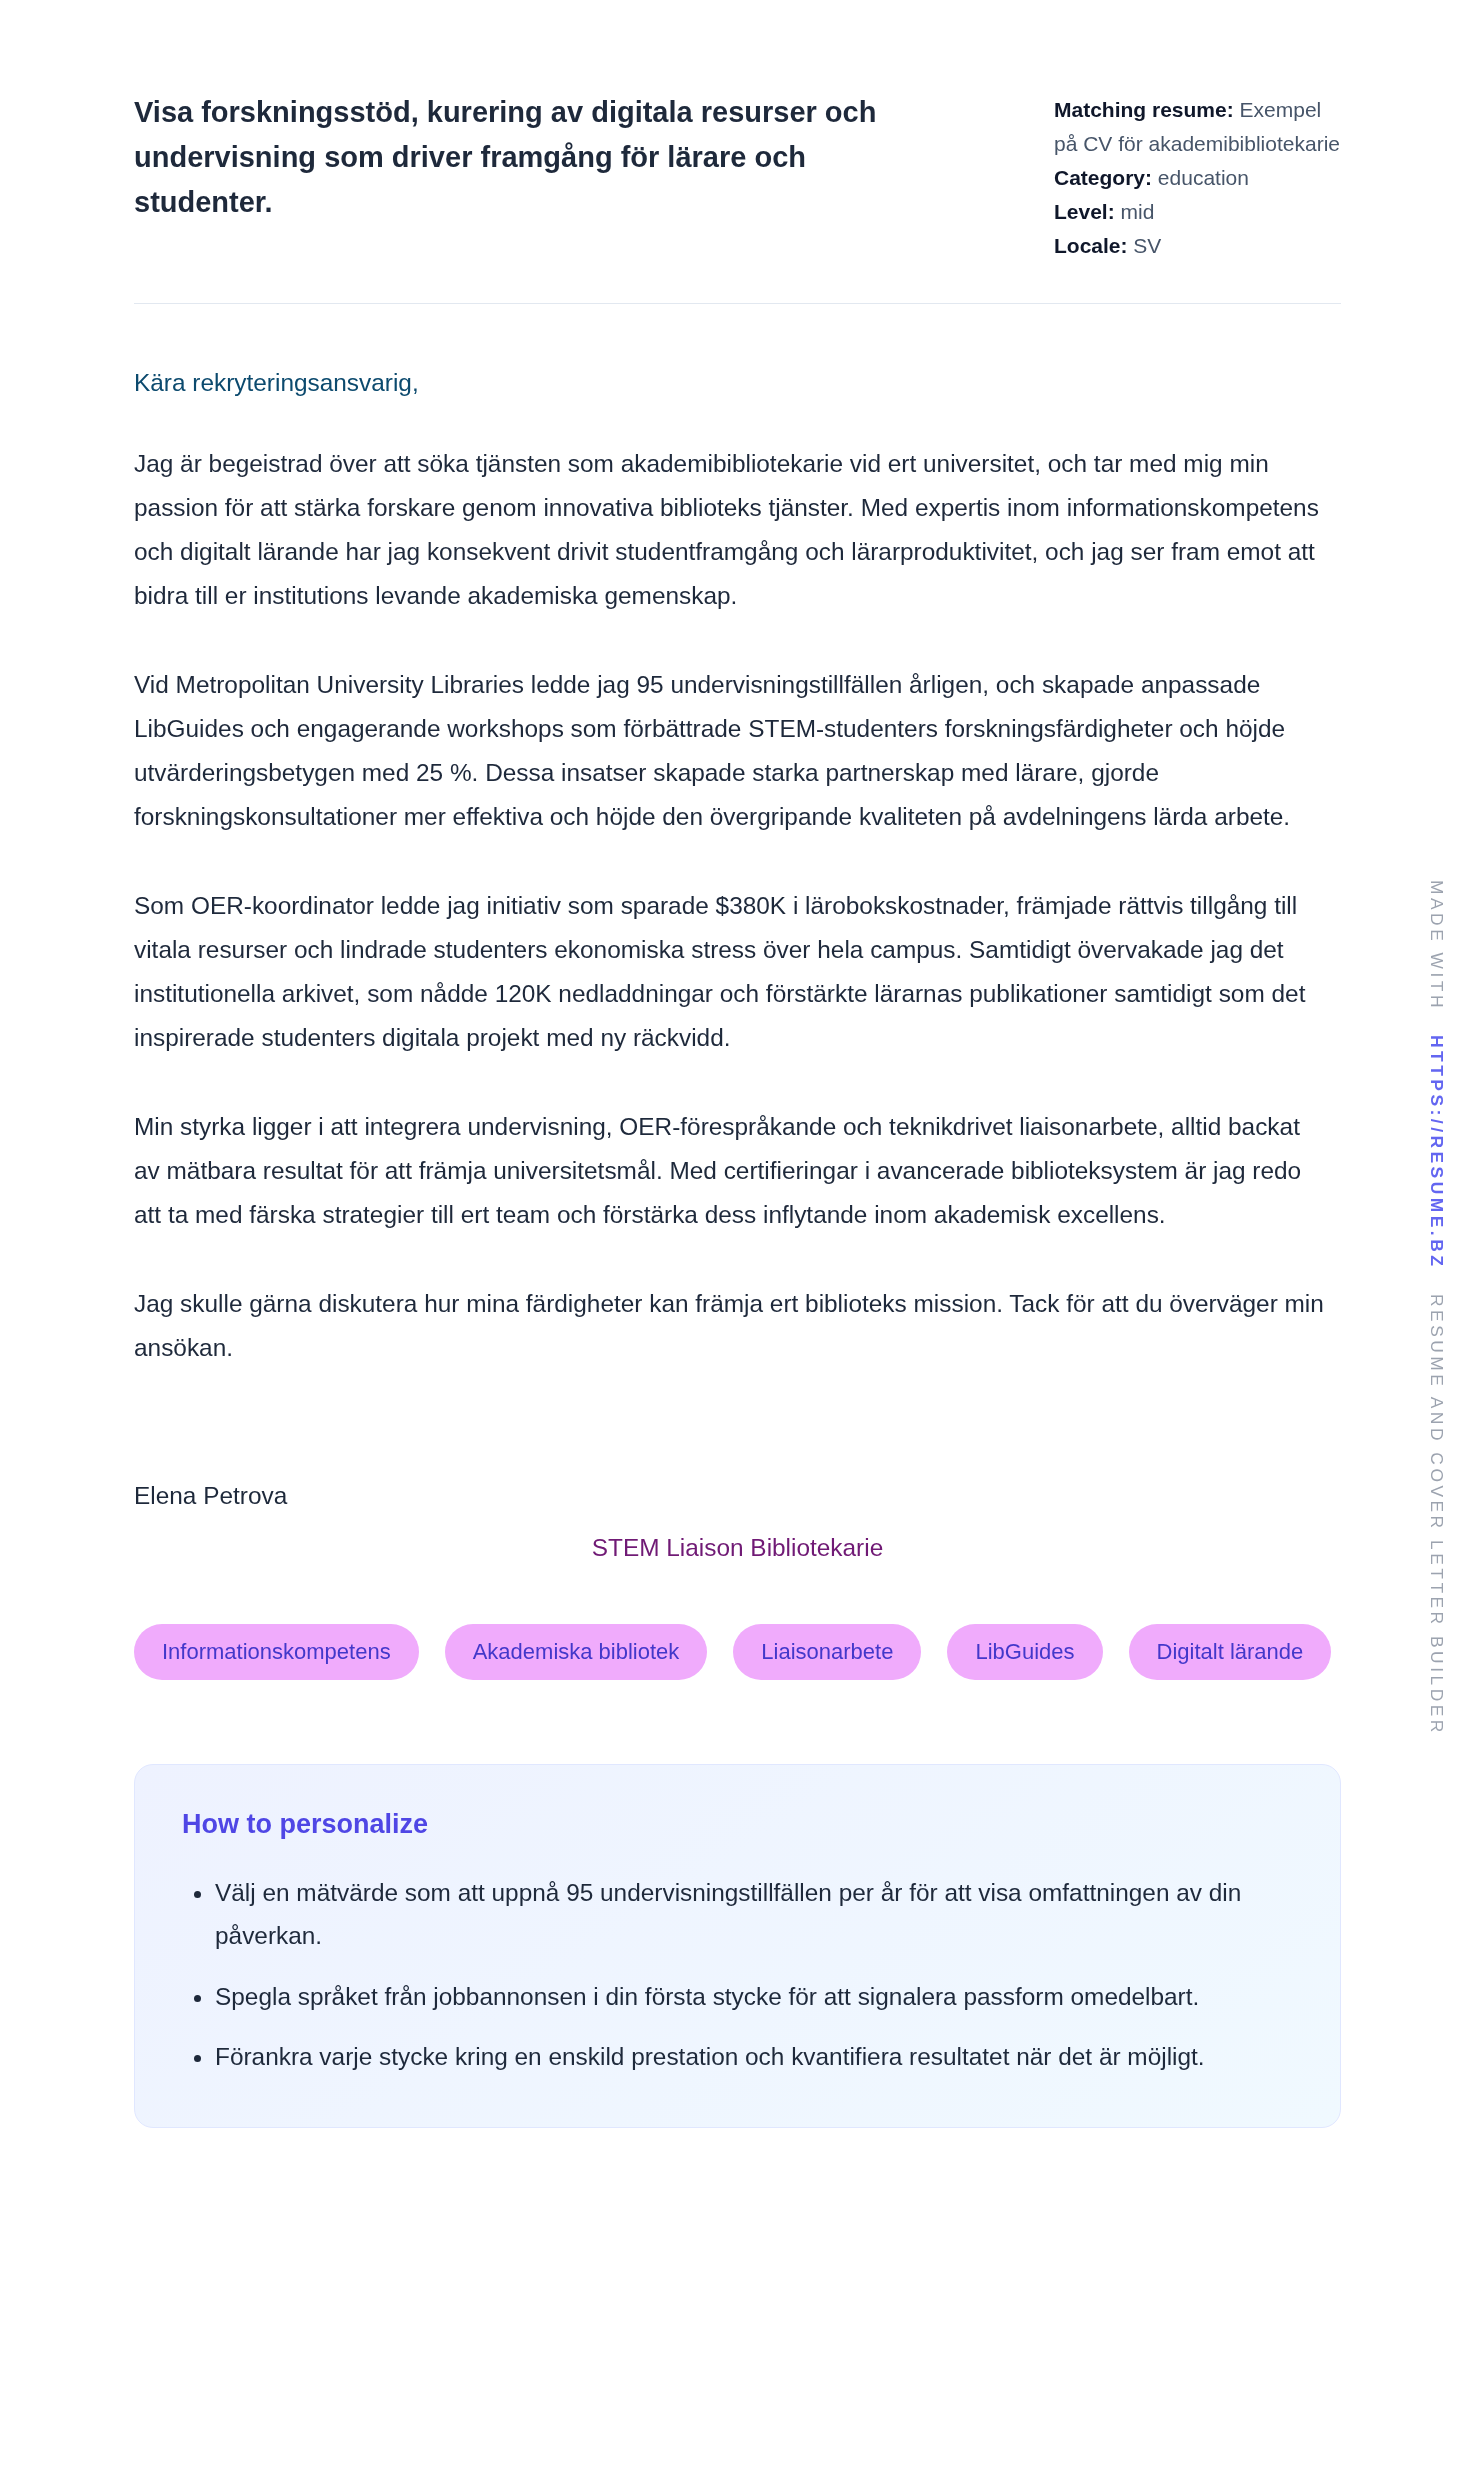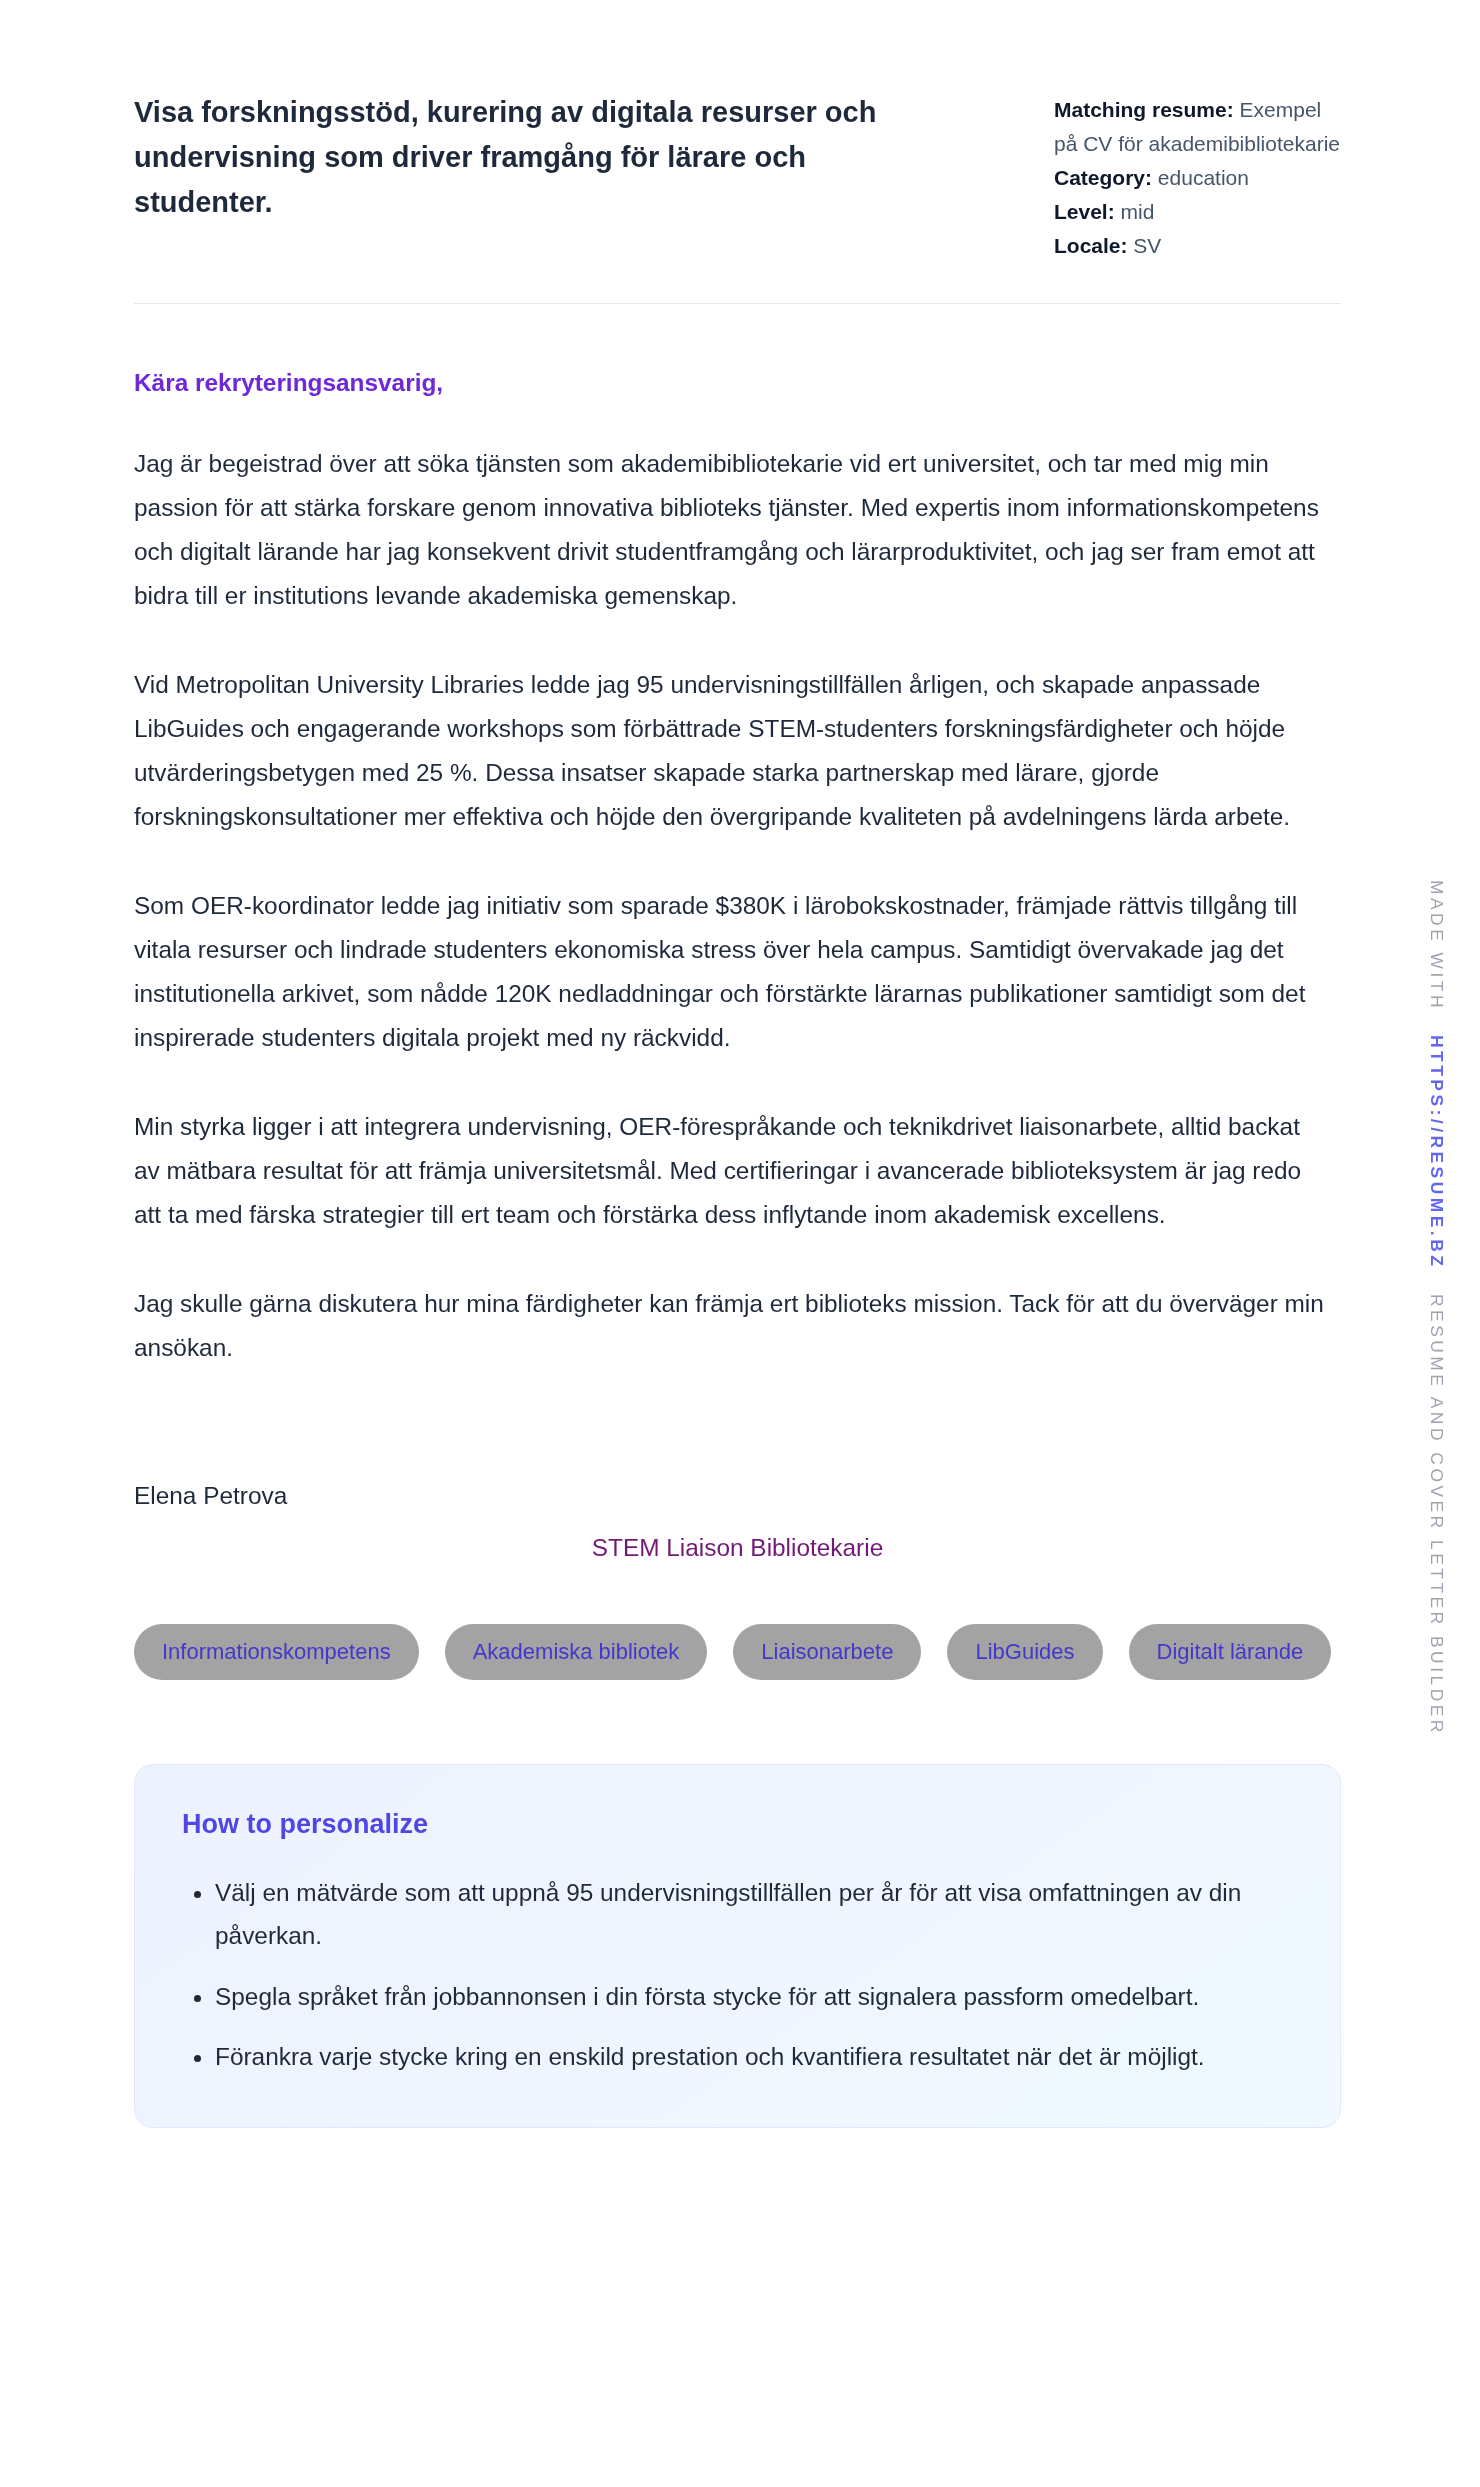--- a/index.html
+++ b/index.html
@@ -43,30 +43,30 @@
   .meta-label { font-weight: 700; color: #0f172a; }
 
   .divider {
     border: none;
     border-top: 1.7px solid #e2e8f0;
     margin-top: 40px;
   }
 
   
   .letter { margin-top: 57px; font-size: 24.4px; line-height: 44px; }
-  .greeting { color: #6d28d9; font-weight: 700; margin-bottom: 37px; }
+  .greeting { color: #0c4a6e; font-weight: 400; margin-bottom: 37px; }
   .para { margin-bottom: 45px; max-width: 1193px; }
   .sig-name { font-weight: 400; margin-top: 104px; }
   .sig-title { margin-top: 8.7px; color: #701a75; text-align: center; }
 
   
   .tags { margin-top: 54px; display: flex; flex-wrap: wrap; gap: 26px; }
   .tag {
     display: inline-block;
-    background: #a3a3a3;
+    background: #f0abfc;
     color: #4338ca;
     font-size: 22px;
     font-weight: 500;
     padding: 15px 28px;
     border-radius: 870px;
     cursor: pointer;
     white-space: nowrap;
     text-align: right;
   }
 

